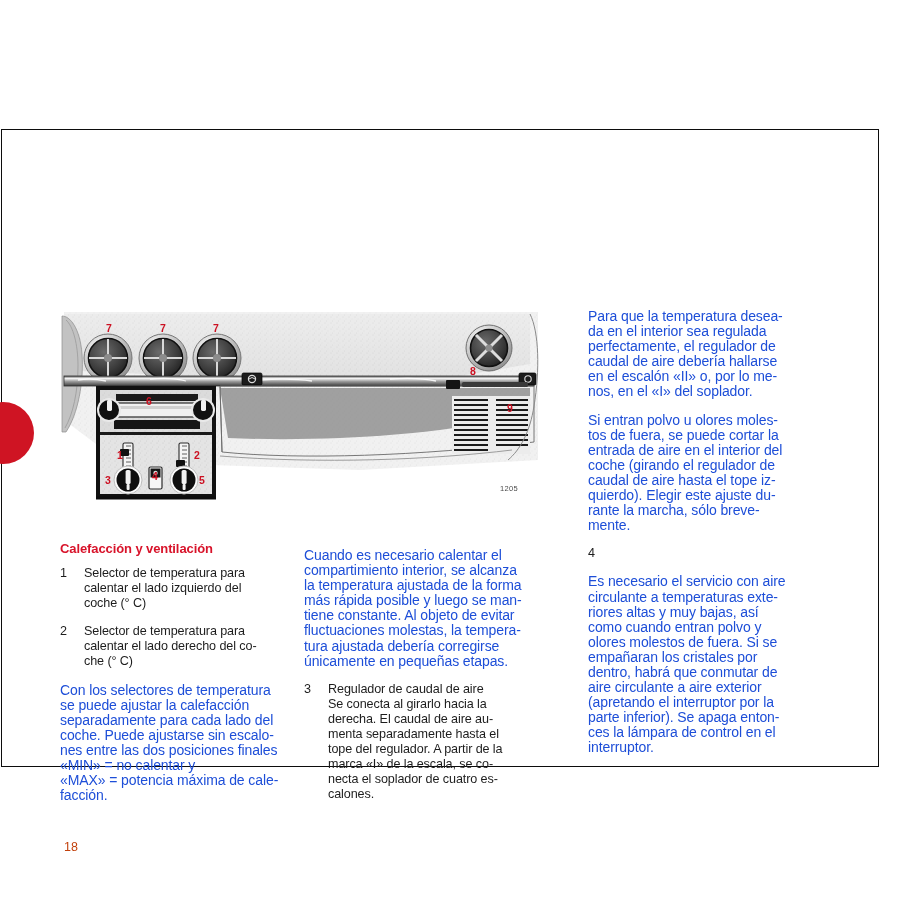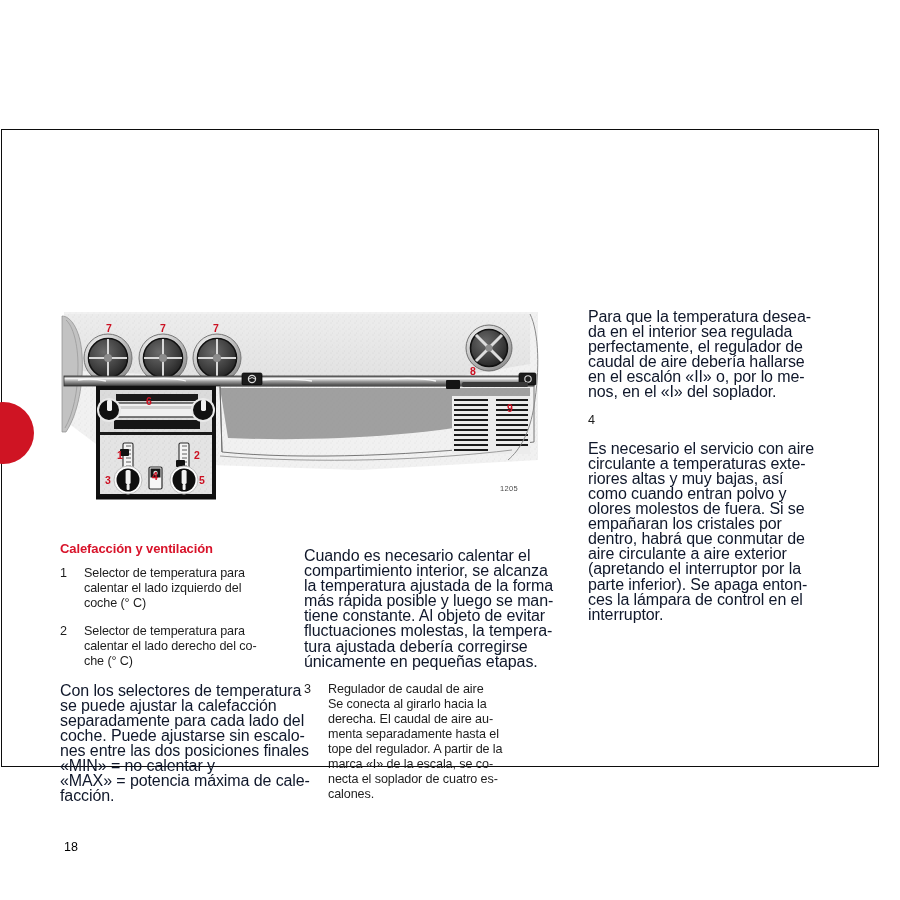--- a/index.html
+++ b/index.html
@@ -41,23 +41,23 @@
   
   .col {
     position: absolute;
     box-sizing: border-box;
   }
   #col-left  { left: 58px;  top: 180px; width: 250px; }
   #col-mid   { left: 302px; top: 180px; width: 250px; }
   #col-right { left: 586px; top: 180px; width: 238px; }
 
   .body-text {
-    font-size: 16px;
+    font-size: 14px;
     line-height: 15.1px;
-    color: #0f172a;
+    color: #1d4ed8;
     letter-spacing: -0.1px;
     margin: 0 0 13px 0;
     text-align: left;
     white-space: pre-line;
   }
 
   .sect-head {
     font-size: 13px;
     font-weight: bold;
     color: #d8132a;
@@ -84,21 +84,21 @@
     letter-spacing: -0.1px;
     white-space: pre-line;
   }
 
   
   #page-number {
     position: absolute;
     left: 62px;
     top: 710px;
     font-size: 12.5px;
-    color: #000000;
+    color: #c2410c;
   }
 
   
   #illustration {
     position: absolute;
     left: 58px;
     top: 180px;
     width: 480px;
     height: 190px;
   }
@@ -345,20 +345,28 @@
     </div>
   </div>
 
   <div class="col" id="col-right" style="top:179px;">
     <p class="body-text">Para que la temperatura desea-
 da en el interior sea regulada
 perfectamente, el regulador de
 caudal de aire debería hallarse
 en el escalón «II» o, por lo me-
 nos, en el «I» del soplador.</p>
+    <p class="body-text">Si entran polvo u olores moles-
+tos de fuera, se puede cortar la
+entrada de aire en el interior del
+coche (girando el regulador de
+caudal de aire hasta el tope iz-
+quierdo). Elegir este ajuste du-
+rante la marcha, sólo breve-
+mente.</p>
 
     <div class="num-item">
       <div class="num">4</div>
     </div>
 
     <p class="body-text">Es necesario el servicio con aire
 circulante a temperaturas exte-
 riores altas y muy bajas, así
 como cuando entran polvo y
 olores molestos de fuera. Si se

